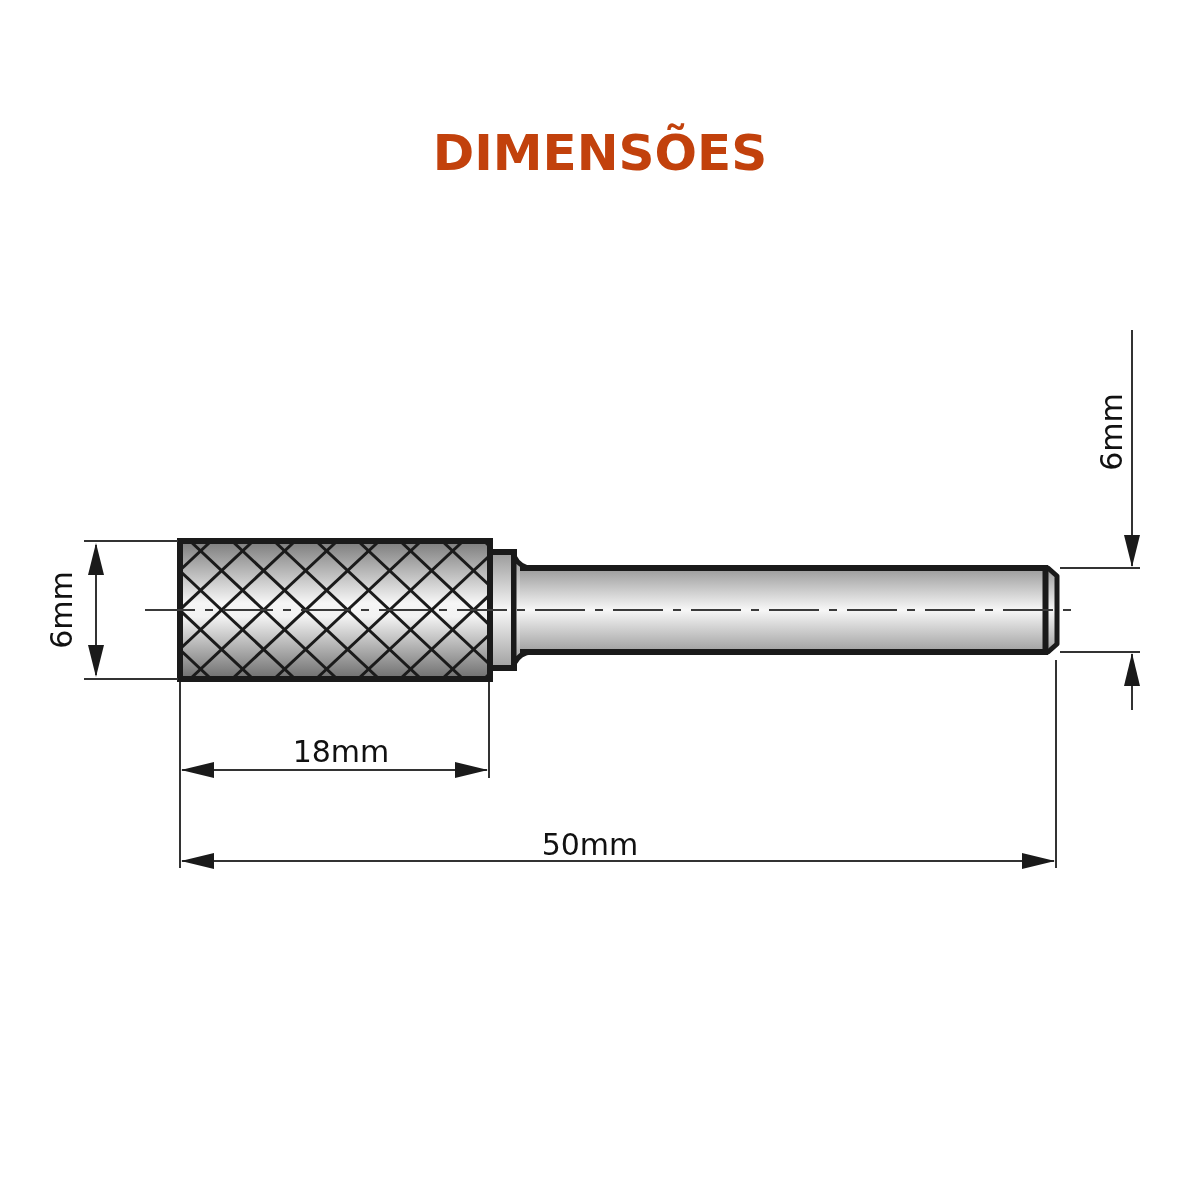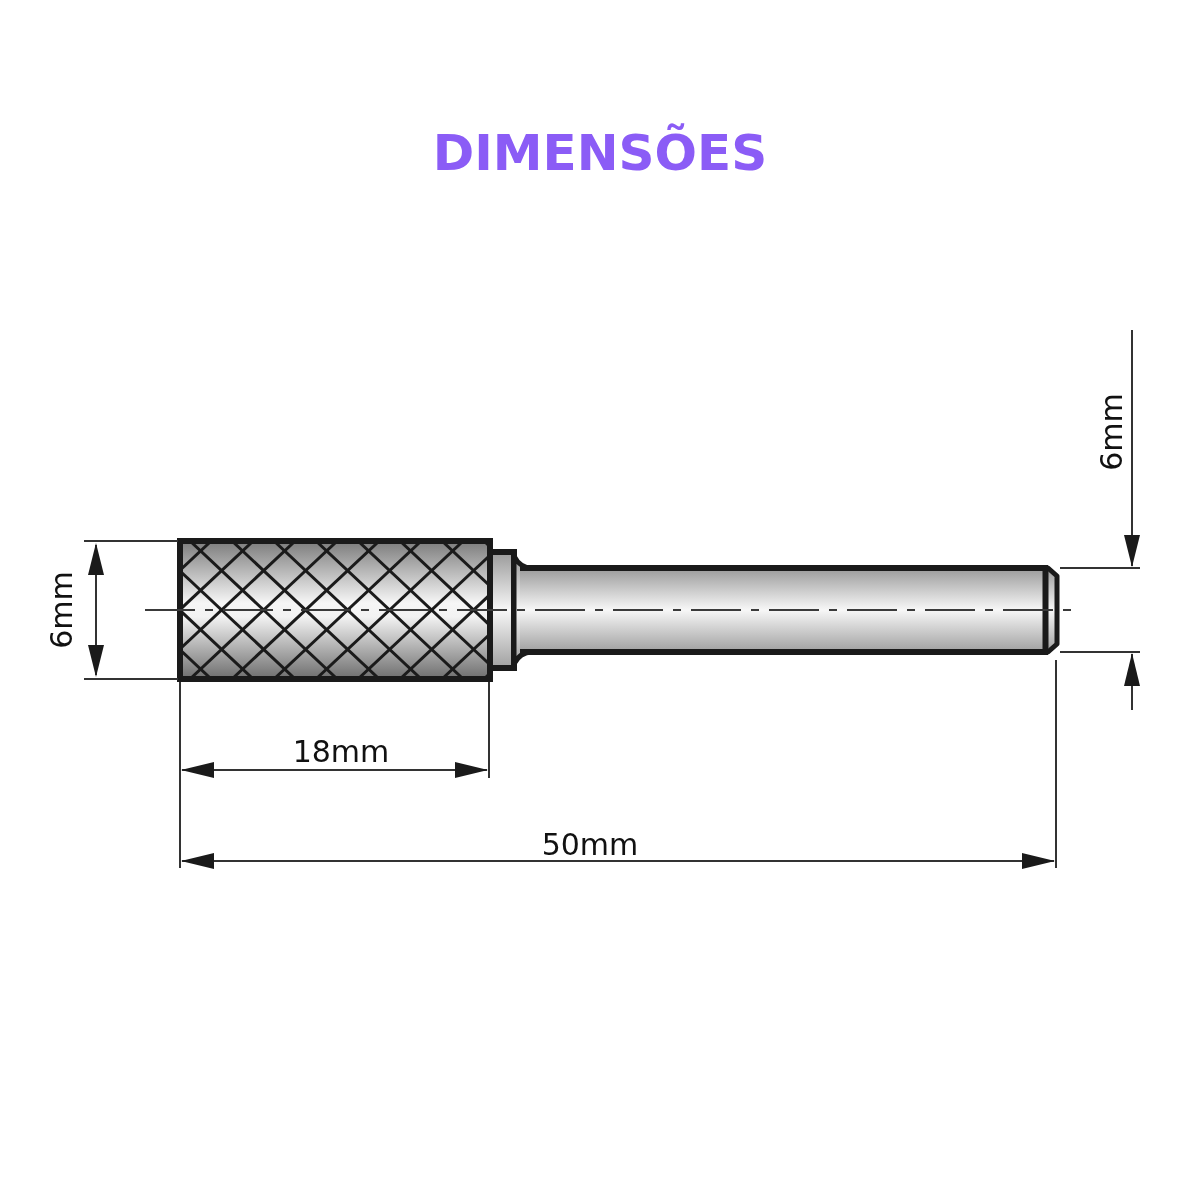--- a/index.html
+++ b/index.html
@@ -17,21 +17,21 @@
     .title {
       position: absolute;
       top: 120px;
       left: 0;
       width: 1200px;
       text-align: center;
       font-family: "DejaVu Sans", "Liberation Sans", sans-serif;
       font-weight: bold;
       font-size: 50px;
       letter-spacing: 0px;
-      color: #8b5cf6;
+      color: #c2410c;
       line-height: 66px;
     }
     svg.drawing {
       position: absolute;
       left: 0;
       top: 0;
     }
     .dim-text {
       font-family: "DejaVu Sans", "Liberation Sans", sans-serif;
       font-size: 30px;

